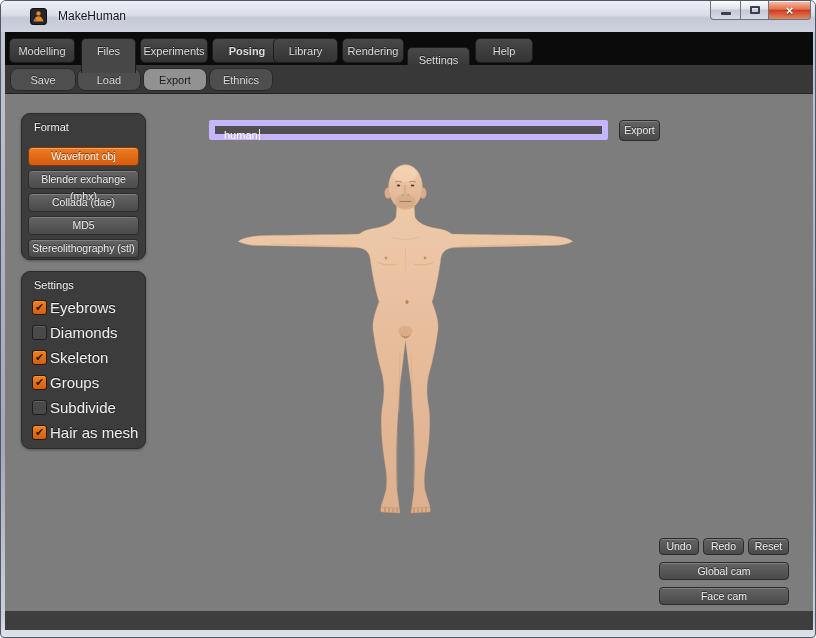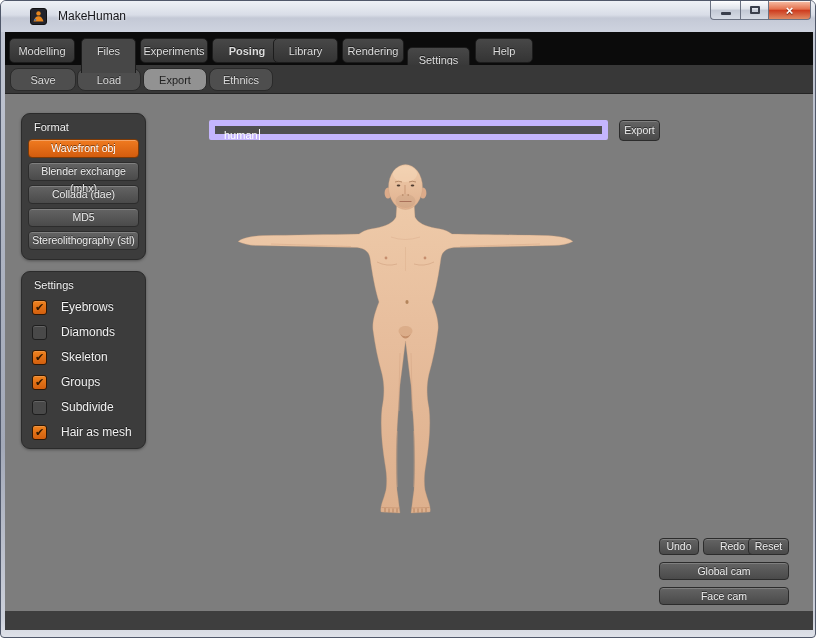--- a/index.html
+++ b/index.html
@@ -57,37 +57,37 @@
   .btn { background:linear-gradient(180deg,#646464,#4a4a4a); border:1px solid #2c2c2c; border-radius:4px;
     color:#ececec; font-size:10.5px; text-align:center; text-shadow:0 -1px 0 rgba(0,0,0,.55);
     box-shadow:inset 0 1px 0 rgba(255,255,255,.18); cursor:default; }
   .export-btn { position:absolute; left:614px; top:26px; width:41px; height:21px; line-height:19px; }
 
   
   .panel { position:absolute; left:16px; width:125px; background:#3c3c3c;
     border:1px solid #2b2b2b; border-radius:9px; box-shadow:0 1px 3px rgba(0,0,0,.35); }
   .panel.format { top:19px; height:147px; }
   .panel.options { top:177px; height:178px; }
-  .panel-title { font-size:11px; color:#f0f0f0; padding:7px 0 6px 12px; text-shadow:0 -1px 0 rgba(0,0,0,.6); }
+  .panel-title { font-size:11px; color:#f0f0f0; padding:7px 0 14px 12px; text-shadow:0 -1px 0 rgba(0,0,0,.6); }
 
   .fmt-btn { margin:0 6px 4px 6px; height:19px; line-height:17px; }
   .fmt-btn.selected { background:linear-gradient(180deg,#f07b20,#d35c0e); border:1px solid #7c3a07;
     box-shadow:inset 0 1px 0 rgba(255,255,255,.3); color:#fff; }
 
   .opt-row { display:flex; align-items:center; margin:0 0 9px 10px; height:16px; }
   .checkbox { width:15px; height:15px; border:1px solid #1e1e1e; border-radius:3px;
     background:#494949; box-shadow:inset 0 1px 0 rgba(255,255,255,.15);
     display:flex; align-items:center; justify-content:center;
     font-size:11px; color:#2f1802; line-height:15px; }
   .checkbox.checked { background:linear-gradient(180deg,#ef831f,#d35f0e); border-color:#301803; }
-  .opt-label { font-size:12px; color:#f0f0f0; margin-left:14px; text-shadow:0 -1px 0 rgba(0,0,0,.6); }
+  .opt-label { font-size:15px; color:#f0f0f0; margin-left:3px; text-shadow:0 -1px 0 rgba(0,0,0,.6); }
 
   
   .cam-undo  { position:absolute; left:654px; top:444px; width:40px;  height:17px; line-height:15px; }
-  .cam-redo  { position:absolute; left:698px; top:444px; width:59px;  height:17px; line-height:15px; }
+  .cam-redo  { position:absolute; left:698px; top:444px; width:41px;  height:17px; line-height:15px; }
   .cam-reset { position:absolute; left:743px; top:444px; width:41px;  height:17px; line-height:15px; }
   .cam-global{ position:absolute; left:654px; top:468px; width:130px; height:18px; line-height:16px; }
   .cam-face  { position:absolute; left:654px; top:493px; width:130px; height:18px; line-height:16px; }
 
   .model-svg { position:absolute; left:224px; top:67px; width:356px; height:356px; }
 </style>
 </head>
 <body>
 
 <div class="window">

